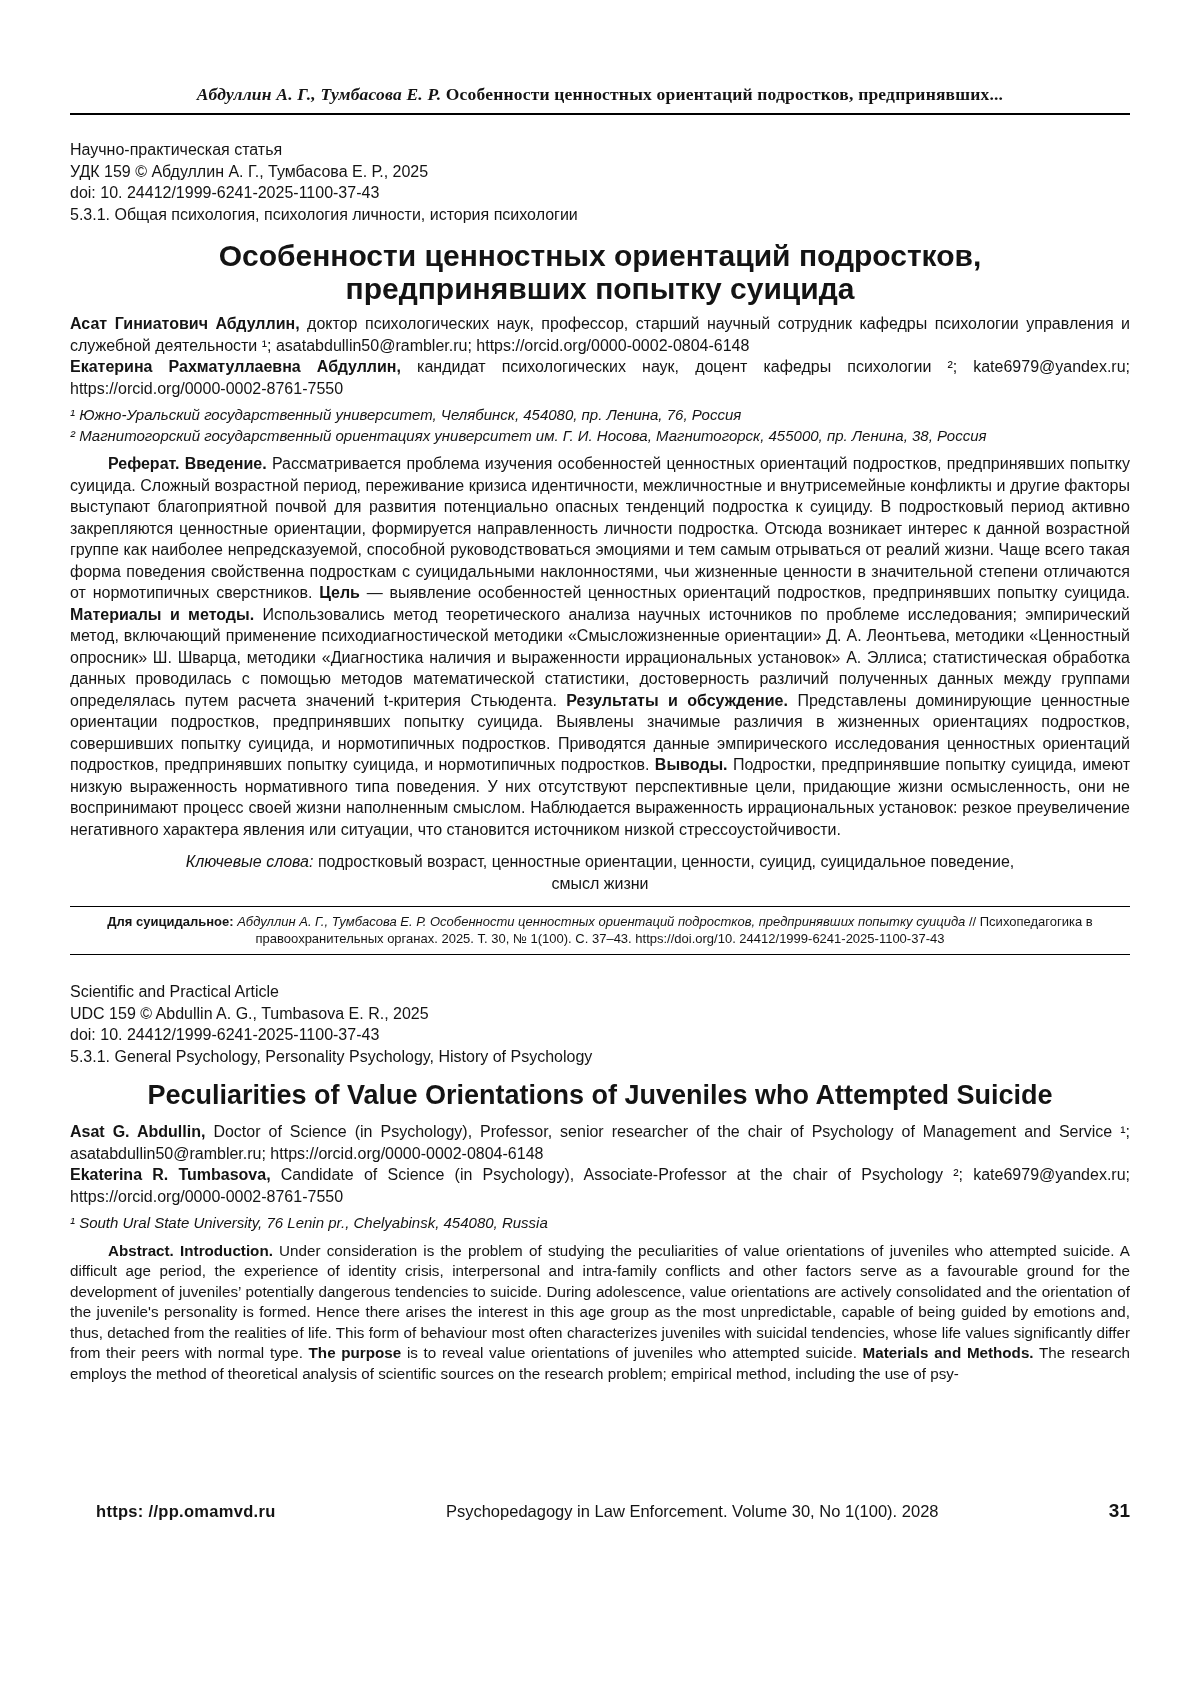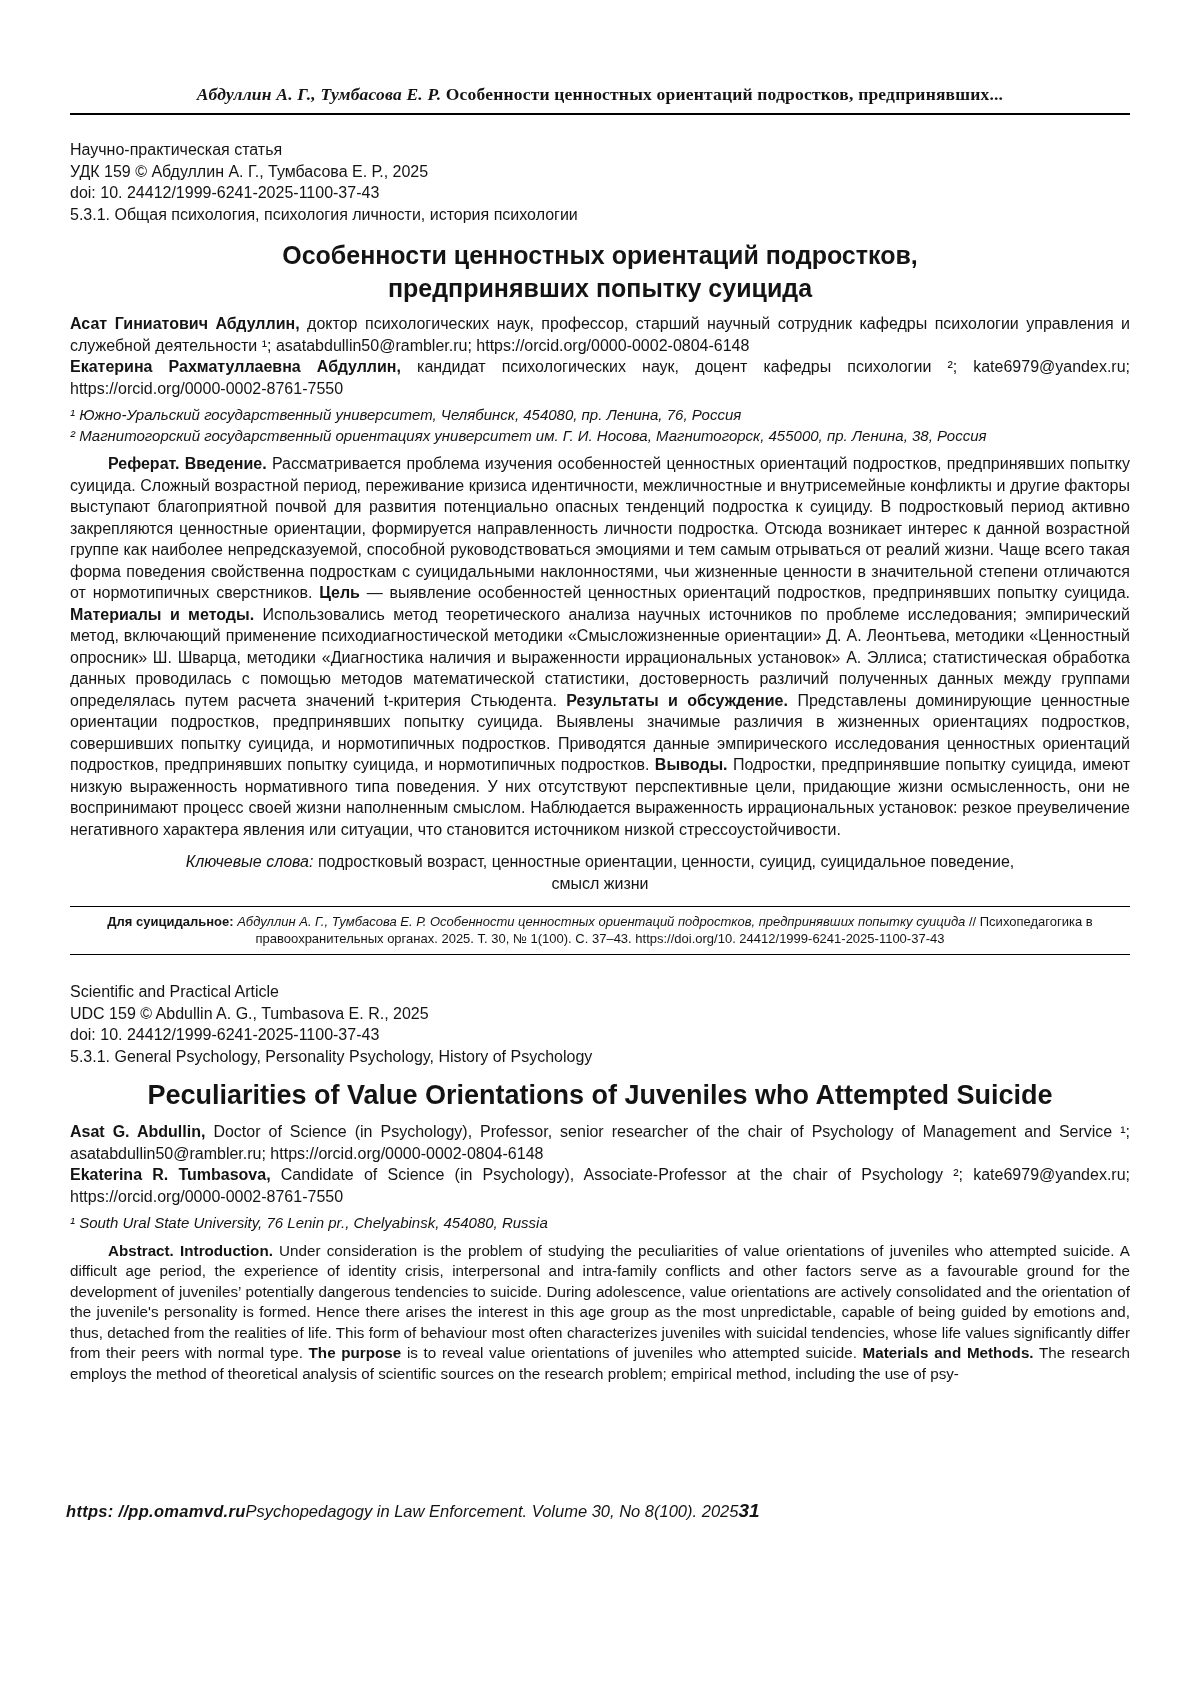--- a/index.html
+++ b/index.html
@@ -16,21 +16,21 @@
     font-family: "Liberation Serif", serif;
     font-size: 17.5px; font-weight: 700; text-align: center; letter-spacing: .2px;
   }
   .header-rule { border: none; border-top: 2.5px solid #000; margin-top: 8px; }
 
   .meta { margin-top: 24px; font-size: 16px; line-height: 21.5px; }
   .meta-en { margin-top: 26px; }
 
   .title-ru {
     margin: 14px auto 0; max-width: 780px;
-    font-size: 25px; line-height: 33px; font-weight: 700; text-align: center;
+    font-size: 30px; line-height: 33px; font-weight: 700; text-align: center;
   }
   .title-en {
     margin: 10px auto 0; max-width: 1000px;
     font-size: 27px; line-height: 36px; font-weight: 700; text-align: center;
   }
 
   .authors { margin-top: 8px; }
   .authors p { font-size: 16px; line-height: 21.5px; text-align: justify; }
 
   .affiliations { margin-top: 6px; font-size: 15px; line-height: 20.5px; font-style: italic; }
@@ -46,21 +46,21 @@
     font-size: 16px; line-height: 21.5px; text-align: center;
   }
 
   .citation {
     margin-top: 12px;
     border-top: 1.5px solid #000; border-bottom: 1.5px solid #000;
     padding: 7px 6px; font-size: 13px; line-height: 16.5px; text-align: center;
   }
 
   .footer-zone { position: absolute; left: 0; right: 0; top: 1488px; bottom: 0; background: #fff; }
-  .footer-row { display: flex; align-items: baseline; padding: 12px 70px 0 66px; font-style: italic; }
+  .footer-row { display: flex; justify-content: space-between; align-items: baseline; padding: 12px 70px 0 96px; }
   .footer-site { font-weight: 700; font-size: 16.5px; letter-spacing: .3px; }
   .footer-journal { font-size: 16.5px; }
   .footer-page { font-weight: 700; font-size: 19px; }
 </style>
 </head>
 <body>
 
 <div class="page">
   <div class="content">
 
@@ -110,17 +110,17 @@
       <div>¹ South Ural State University, 76 Lenin pr., Chelyabinsk, 454080, Russia</div>
     </div>
 
     <p class="abstract en"><span class="b">Abstract. Introduction.</span><span> Under consideration is the problem of studying the peculiarities of value orientations of juveniles who attempted suicide. A difficult age period, the experience of identity crisis, interpersonal and intra-family conflicts and other factors serve as a favourable ground for the development of juveniles’ potentially dangerous tendencies to suicide. During adolescence, value orientations are actively consolidated and the orientation of the juvenile's personality is formed. Hence there arises the interest in this age group as the most unpredictable, capable of being guided by emotions and, thus, detached from the realities of life. This form of behaviour most often characterizes juveniles with suicidal tendencies, whose life values significantly differ from their peers with normal type. </span><span class="b">The purpose</span><span> is to reveal value orientations of juveniles who attempted suicide. </span><span class="b">Materials and Methods.</span><span> The research employs the method of theoretical analysis of scientific sources on the research problem; empirical method, including the use of psy-</span></p>
 
   </div>
 
   <div class="footer-zone">
     <div class="footer-row">
       <span class="footer-site">https: //pp.omamvd.ru</span>
-      <span class="footer-journal">Psychopedagogy in Law Enforcement. Volume 30, No 8(100). 2025</span>
+      <span class="footer-journal">Psychopedagogy in Law Enforcement. Volume 30, No 1(100). 2028</span>
       <span class="footer-page">31</span>
     </div>
   </div>
 </div>
 
 </body></html>

